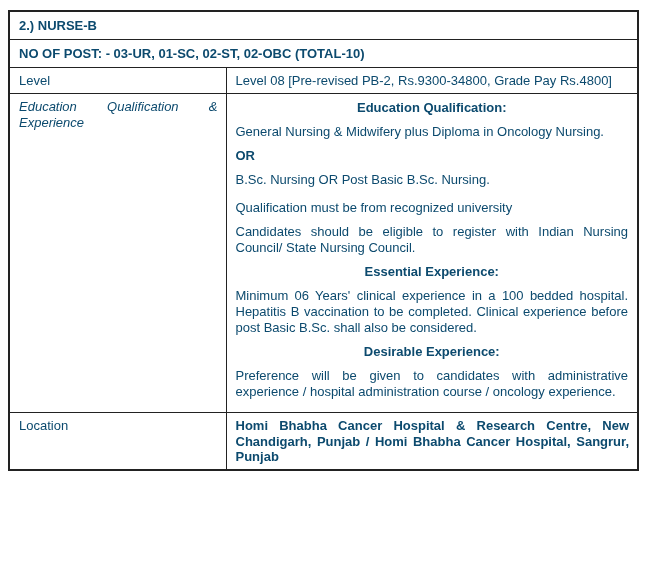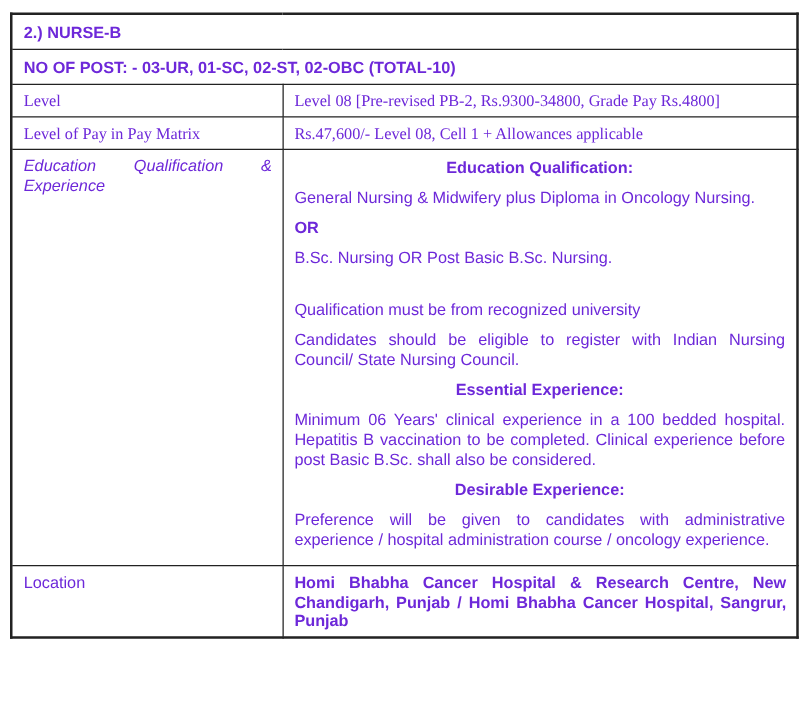--- a/index.html
+++ b/index.html
@@ -22,21 +22,21 @@
     border-collapse: collapse;
     table-layout: fixed;
     border: 2px solid #222222;
   }
   td {
     border: 1px solid #222222;
     font-size: 13px;
     line-height: 16px;
     vertical-align: top;
     padding: 5px 8px 4px 9px;
-    color: #6d28d9;
+    color: #0c4a6e;
     overflow: hidden;
   }
   td.hdr {
     font-weight: bold;
     padding-top: 6px;
     padding-bottom: 5px;
   }
   td.lbl {
     text-align: left;
   }
@@ -54,52 +54,48 @@
     text-align: justify;
   }
   .edu-cell p.b {
     font-weight: bold;
     text-align: center;
   }
   .edu-cell p.or {
     font-weight: bold;
     text-align: left;
   }
-  .edu-cell p.g1 { margin-top: 26px; }
+  .edu-cell p.g1 { margin-top: 12px; }
   .edu-cell p.g2 { margin-top: 4px; }
   td.loc-val {
     font-weight: bold;
     text-align: justify;
     line-height: 15.5px;
     padding-top: 5px;
   }
-  tr.r-small td { height: 16px; font-family: Liberation Serif, serif; }
+  tr.r-small td { height: 16px; }
 </style>
 </head>
 <body>
 
 <table class="post-table">
   <colgroup>
     <col style="width:217px">
     <col style="width:412px">
   </colgroup>
   <tbody>
     <tr>
       <td class="hdr" colspan="2">2.) NURSE-B</td>
     </tr>
     <tr>
       <td class="hdr" colspan="2">NO OF POST: - 03-UR, 01-SC, 02-ST, 02-OBC (TOTAL-10)</td>
     </tr>
     <tr class="r-small">
       <td class="lbl">Level</td>
       <td class="val">Level 08 [Pre-revised PB-2, Rs.9300-34800, Grade Pay Rs.4800]</td>
-    </tr>
-    <tr class="r-small">
-      <td class="lbl">Level of Pay in Pay Matrix</td>
-      <td class="val">Rs.47,600/- Level 08, Cell 1 + Allowances applicable</td>
     </tr>
     <tr>
       <td class="lbl lbl-justify">Education Qualification &amp; Experience</td>
       <td class="edu-cell">
         <p class="b">Education Qualification:</p>
         <p>General Nursing &amp; Midwifery plus Diploma in Oncology Nursing.</p>
         <p class="or">OR</p>
         <p>B.Sc. Nursing OR Post Basic B.Sc. Nursing.</p>
         <p class="g1">Qualification must be from recognized university</p>
         <p class="g2">Candidates should be eligible to register with Indian Nursing Council/ State Nursing Council.</p>

